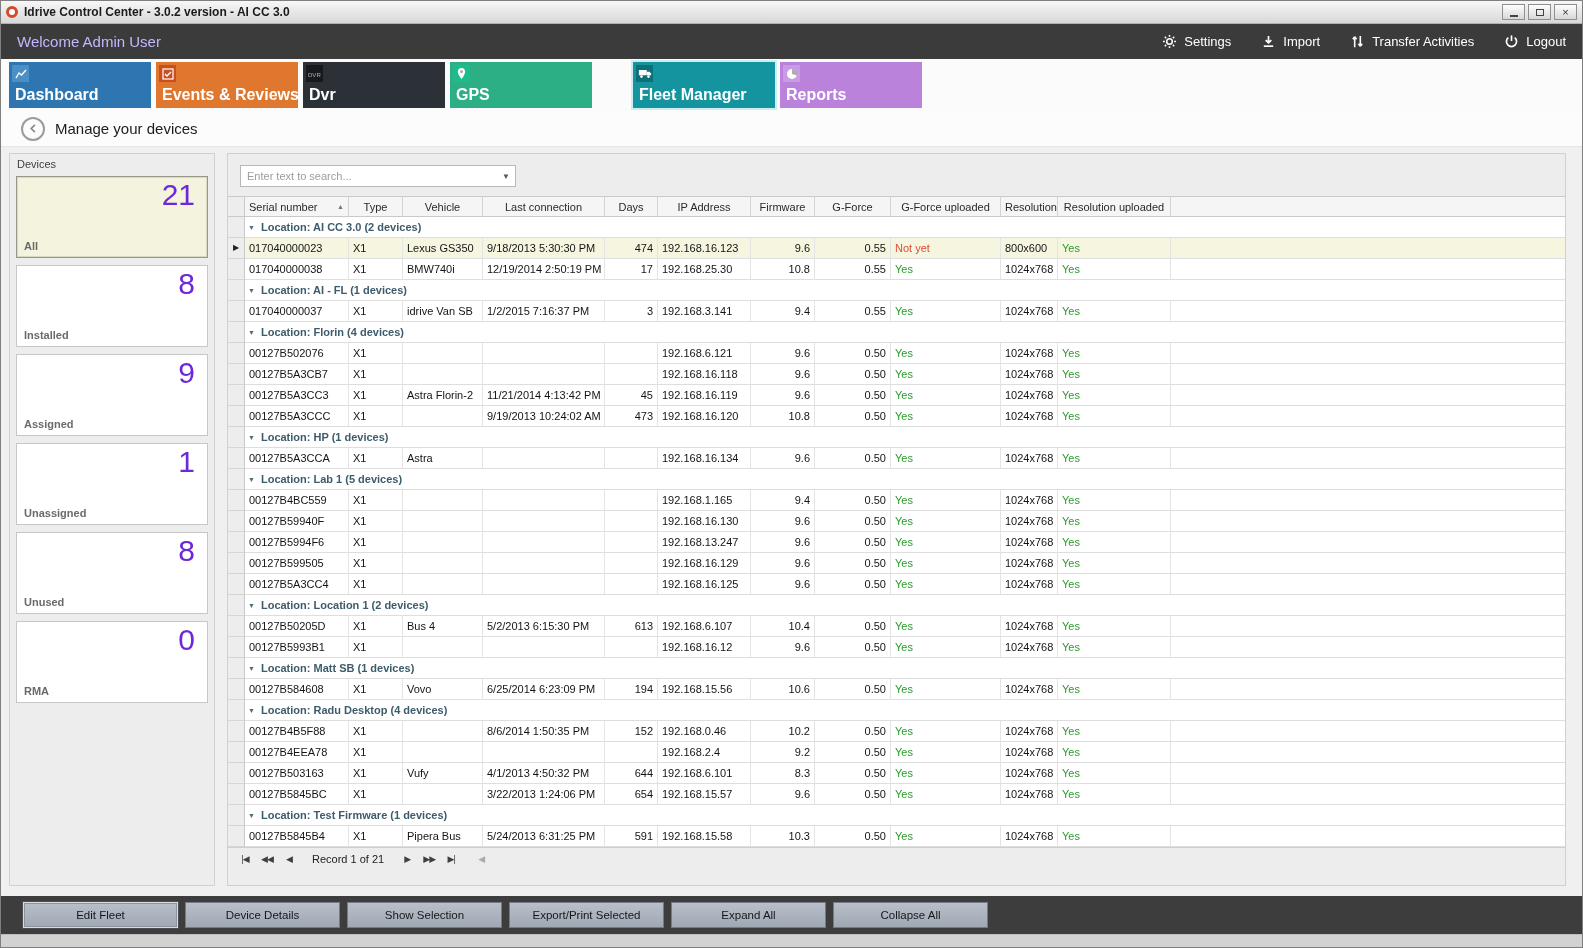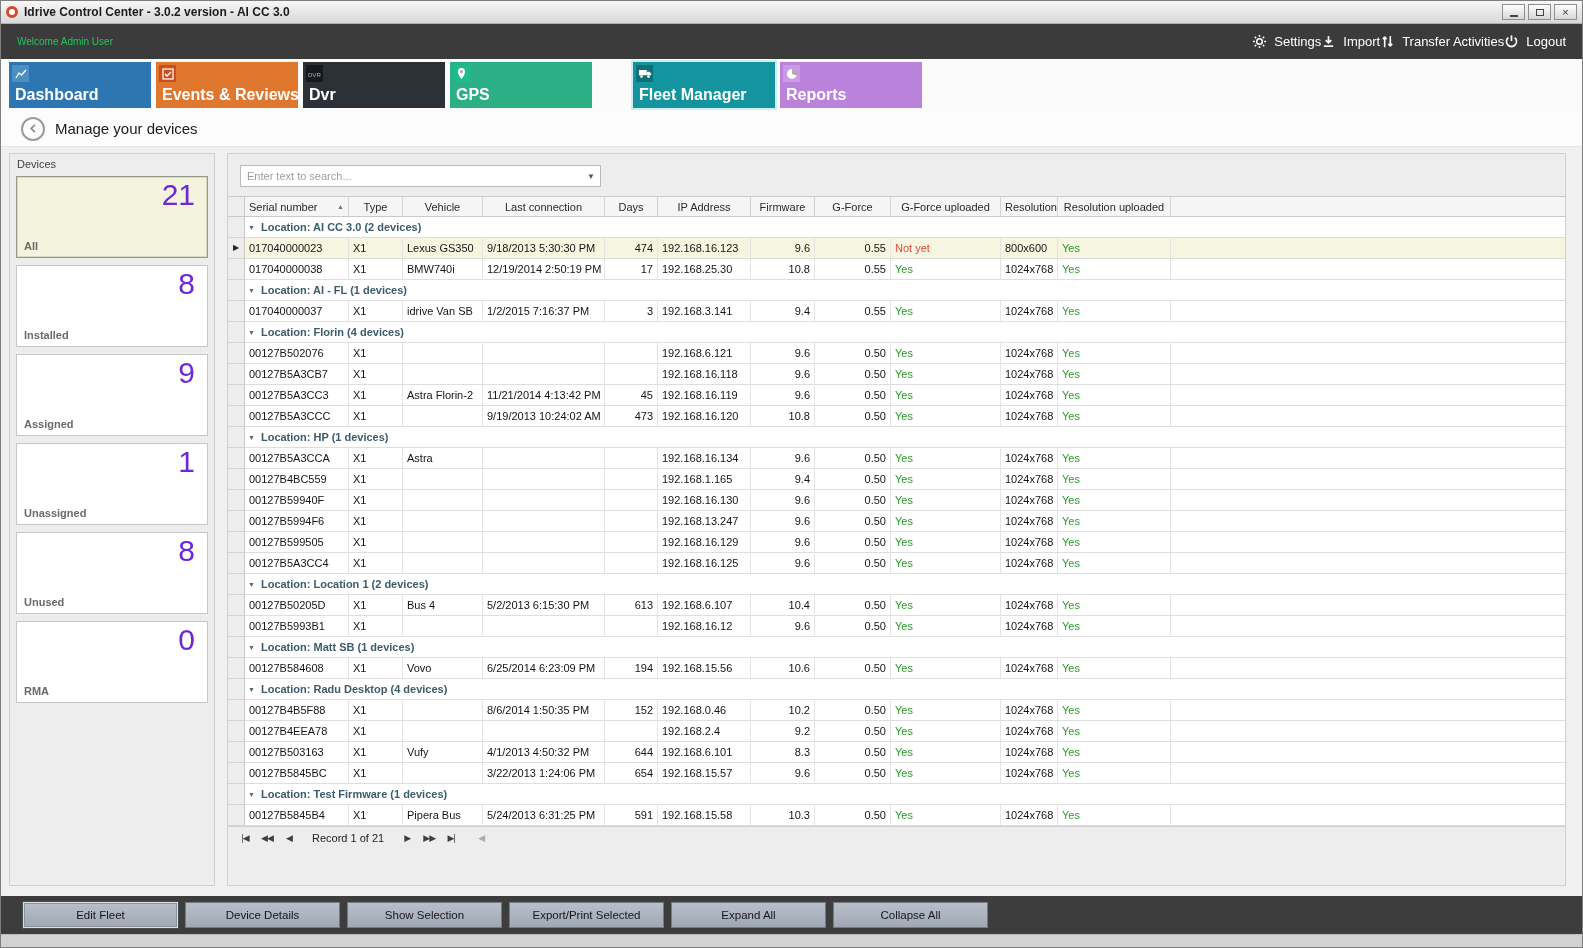--- a/index.html
+++ b/index.html
@@ -9,22 +9,22 @@
 
 .titlebar{height:23px;flex:0 0 23px;background:linear-gradient(#f7f7f7,#d8d8d8);border-bottom:1px solid #b0b0b0;display:flex;align-items:center;padding:8px 5px;gap:6px}
 .appicon{width:12px;height:12px;border-radius:50%;border:3px solid #d14a2a;background:#fff;flex:0 0 12px}
 .title{font-weight:bold;font-size:12px;color:#1b1b1b}
 .winbtns{margin-left:auto;display:flex;gap:3px}
 .wb{width:23px;height:16px;border:1px solid #8f8f8f;background:linear-gradient(#fefefe,#d7d7d7);display:flex;align-items:center;justify-content:center;font-size:11px;color:#333;cursor:pointer}
 .min-glyph{width:8px;height:2px;background:#444;margin-top:8px}
 .max-glyph{width:8px;height:7px;border:1px solid #444}
 
 .topbar{height:35px;flex:0 0 35px;background:#3b3b3b;display:flex;align-items:center;padding:0 16px;color:#fff}
-.welcome{font-size:10px;color:#22c55e}
-.tb-actions{margin-left:auto;display:flex;align-items:center;}
+.welcome{font-size:15px;color:#c4b5fd}
+.tb-actions{margin-left:auto;display:flex;align-items:center;gap:30px}
 .tb-action{display:flex;align-items:center;gap:7px;font-size:13px;color:#fff;cursor:pointer}
 .icn{display:inline-flex;align-items:center;justify-content:center}
 
 .tabsrow{height:52px;flex:0 0 52px;background:#fbfbfb;display:flex;align-items:center;padding-left:8px;gap:5px}
 .tab{width:142px;height:46px;position:relative;cursor:pointer}
 .tab.active{box-shadow:0 0 0 2px #cdeef0}
 .tab-icon{position:absolute;top:3px;left:3px;width:17px;height:17px;display:flex;align-items:center;justify-content:center}
 .tab-label{position:absolute;left:6px;bottom:4px;color:#fff;font-weight:bold;font-size:16px;white-space:nowrap}
 
 .pagehead{height:36px;flex:0 0 36px;background:#fcfcfc;display:flex;align-items:center;padding:0 20px;gap:10px;border-bottom:1px solid #e6e6e6}
@@ -34,21 +34,21 @@
 .content{flex:1;display:flex;background:#f0f0f0;padding:6px 16px 10px 8px;gap:12px;min-height:0}
 .devpanel{width:206px;flex:0 0 206px;background:#ededed;border:1px solid #d0d0d0;display:flex;flex-direction:column}
 .devpanel-title{font-size:11px;color:#3f3f3f;padding:4px 7px}
 .cards{padding:2px 6px;display:flex;flex-direction:column;gap:7px}
 .card{height:82px;background:#fff;border:1px solid #c6c6c6;position:relative;cursor:pointer}
 .card.selected{background:var(--selcard,#f3f3de);border-color:#97978a;box-shadow:inset 0 0 0 1px #d9d9c2}
 .card-count{position:absolute;top:1px;right:12px;font-size:30px;color:#6d28d9}
 .card-label{position:absolute;left:7px;bottom:5px;font-size:11px;font-weight:bold;color:#6a6a6a}
 .mainpanel{flex:1;background:#ededed;border:1px solid #d0d0d0;display:flex;flex-direction:column;min-width:0}
 .searchrow{padding:11px 0 9px 12px}
-.searchbox{width:361px;height:22px;background:#fff;border:1px solid #b9b9b9;display:flex;align-items:center}
+.searchbox{width:276px;height:22px;background:#fff;border:1px solid #b9b9b9;display:flex;align-items:center}
 .searchbox input{flex:1;border:0;outline:0;font-family:"Liberation Sans",sans-serif;font-size:11px;color:#333;padding:0 6px;background:transparent;min-width:0}
 .searchbox input::placeholder{color:#9d9d9d}
 .dropbtn{width:18px;color:#555;font-size:8px;display:flex;align-items:center;justify-content:center;cursor:pointer}
 
 .grid{display:flex;flex-direction:column;min-height:0}
 .gr{display:grid;grid-template-columns:var(--cols)}
 .hc{height:21px;line-height:20px;background:#f5f5f5;border-top:1px solid #c9c9c9;border-bottom:1px solid #c9c9c9;border-right:1px solid #d4d4d4;font-size:11px;color:#2a2a2a;padding:0 4px;text-align:center;overflow:hidden;white-space:nowrap;cursor:pointer}
 .hc.ind{background:#ededed;border-right:1px solid #c9c9c9;cursor:default}
 .hc.serial{display:flex;align-items:center;text-align:left}
 .hc.fill{border-right:0;cursor:default}
@@ -411,20 +411,27 @@
               <div class="cell"></div>
               <div class="cell r"></div>
               <div class="cell">192.168.16.134</div>
               <div class="cell r">9.6</div>
               <div class="cell r">0.50</div>
               <div class="cell val-yes">Yes</div>
               <div class="cell">1024x768</div>
               <div class="cell val-yes">Yes</div>
               <div class="cell fill"></div>
             </div>
+            <div class="gr grow">
+              <div class="cell ind"></div>
+              <div class="gtitle">
+                <span class="tri">▼</span>
+                <span>Location: Lab 1 (5 devices)</span>
+              </div>
+            </div>
             <div class="gr drow">
               <div class="cell ind"></div>
               <div class="cell">00127B4BC559</div>
               <div class="cell">X1</div>
               <div class="cell"></div>
               <div class="cell"></div>
               <div class="cell r"></div>
               <div class="cell">192.168.1.165</div>
               <div class="cell r">9.4</div>
               <div class="cell r">0.50</div>

